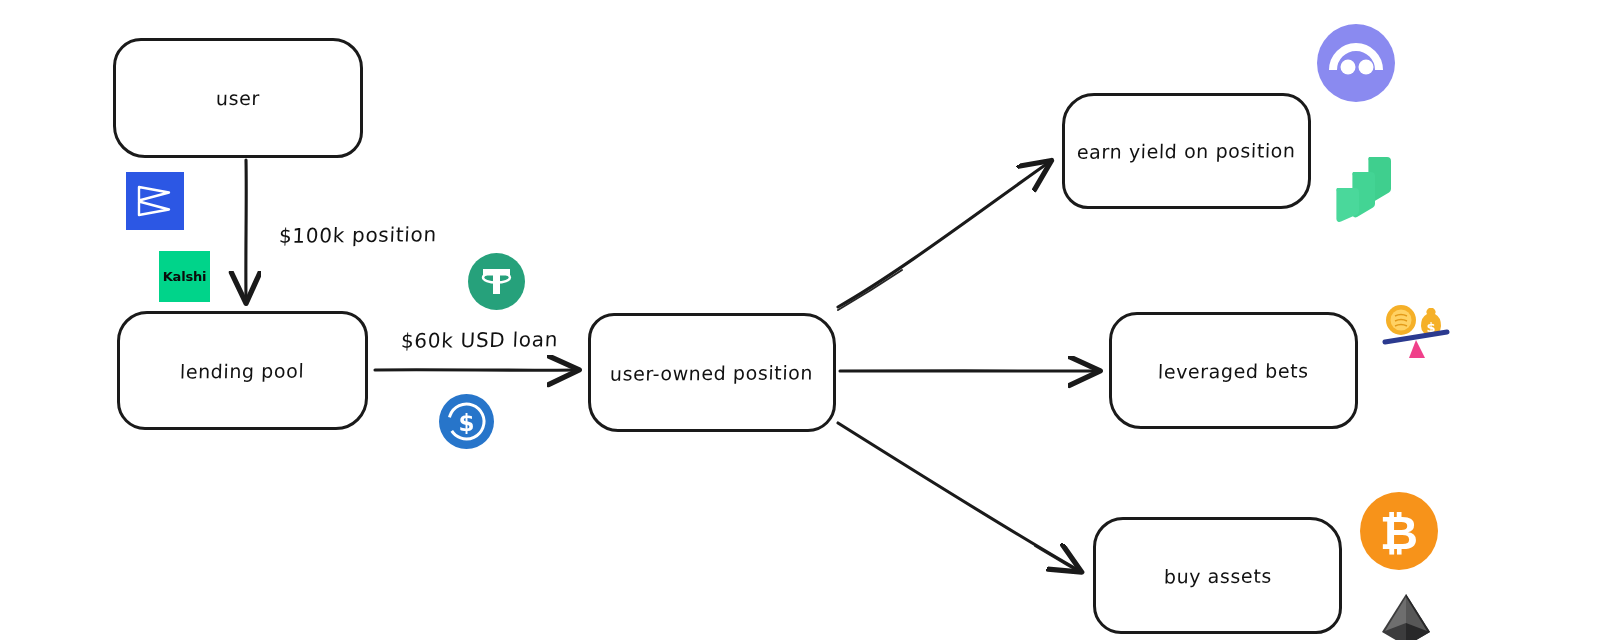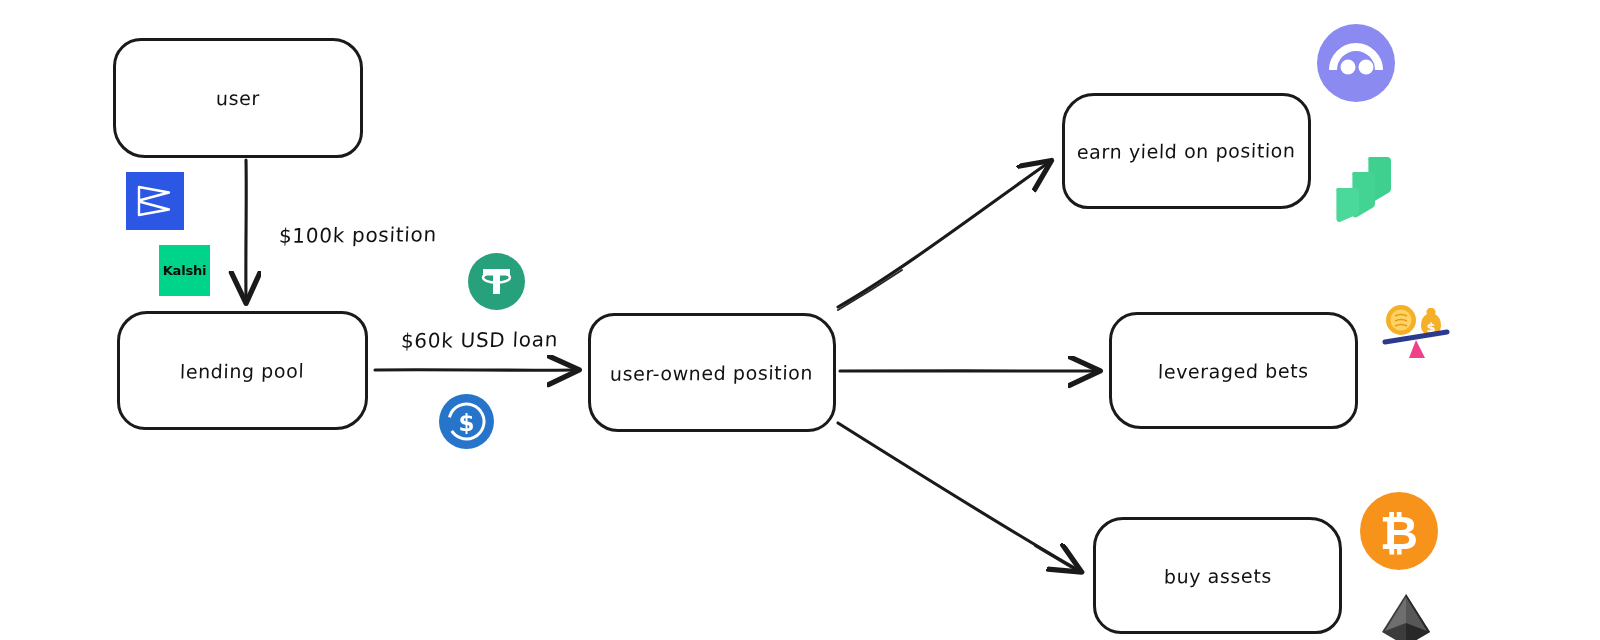--- a/index.html
+++ b/index.html
@@ -147,21 +147,21 @@
     <span>$60k USD loan</span>
   </div>
 
   <div class="logo-sq" style="left:126px; top:172px; width:58px; height:58px; background:#2C57E4;">
     <svg width="40" height="34" viewBox="0 0 40 34">
       <path d="M4,3 L34,8.5 L4,16.5 Z" fill="none" stroke="#ffffff" stroke-width="2.4" stroke-linejoin="round"></path>
       <path d="M4,17.5 L34,25.5 L4,31 Z" fill="none" stroke="#ffffff" stroke-width="2.4" stroke-linejoin="round"></path>
     </svg>
   </div>
 
-  <div class="logo-sq" style="left:159px; top:245px; width:51px; height:51px; background:#00D48A;">
+  <div class="logo-sq" style="left:159px; top:251px; width:51px; height:51px; background:#00D48A;">
     <span class="kalshi-text">Kalshi</span>
   </div>
 
   <div class="logo" style="left:468px; top:253px; width:57px; height:57px;">
     <svg width="57" height="57" viewBox="0 0 57 57">
       <circle cx="28.5" cy="28.5" r="28.5" fill="#26A17B"></circle>
       <path d="M15,16 L42,16 L42,22.5 L32,22.5 L32,41 L25,41 L25,22.5 L15,22.5 Z" fill="#ffffff"></path>
       <ellipse cx="28.5" cy="24.5" rx="13.5" ry="5" fill="none" stroke="#ffffff" stroke-width="2.4"></ellipse>
     </svg>
   </div>

